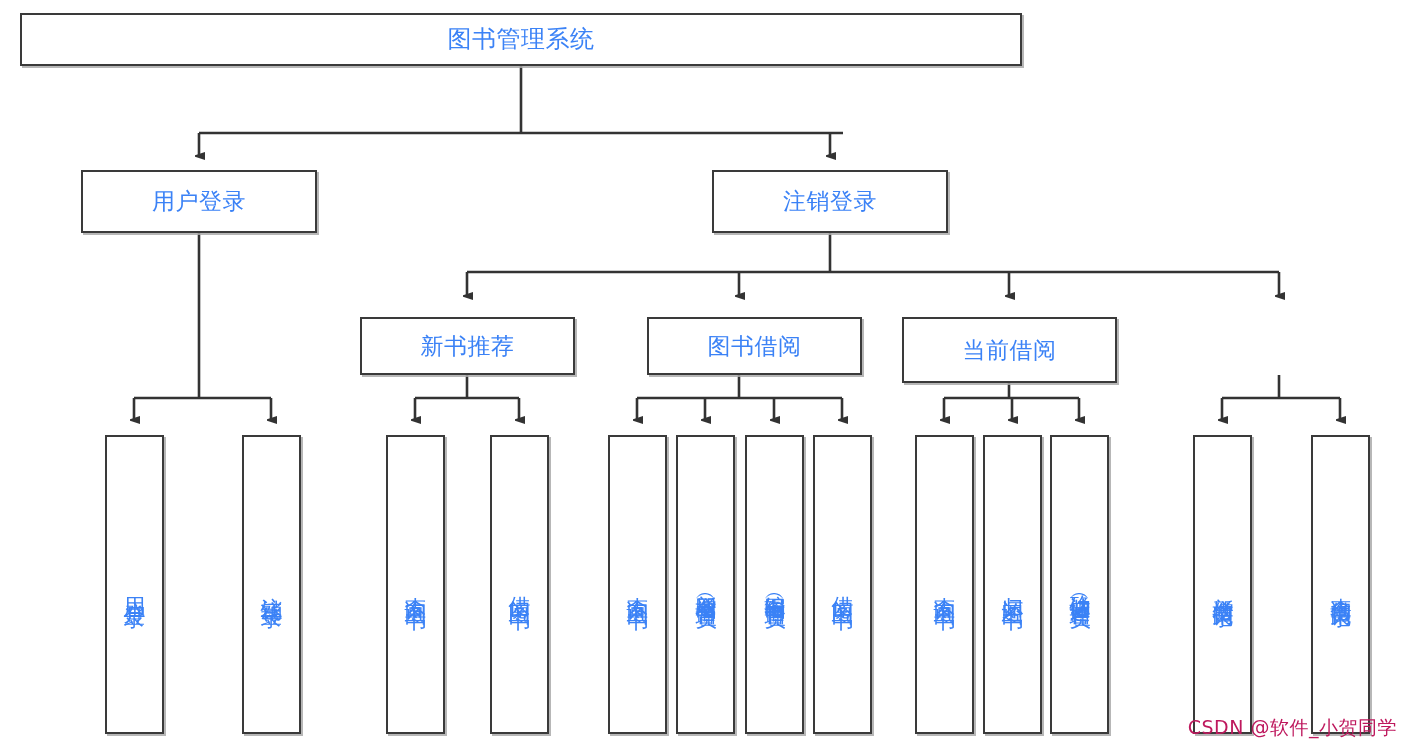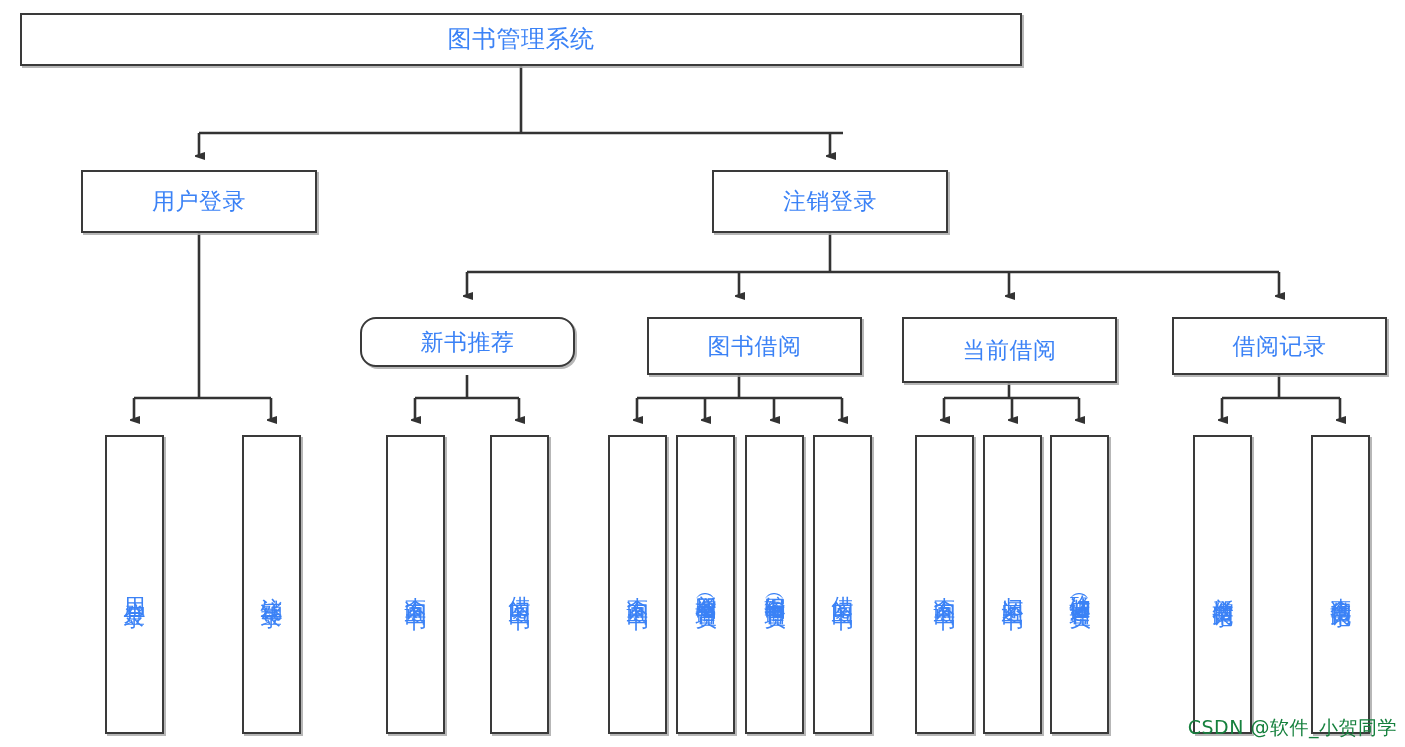--- a/index.html
+++ b/index.html
@@ -66,21 +66,21 @@
   }
   .node.vert.tall .label {
     letter-spacing: 2px;
     font-size: 21px;
   }
   .watermark {
     position: absolute;
     right: 8px;
     bottom: 6px;
     font-size: 19px;
-    color: #15803d;
+    color: #be185d;
     font-family: "DejaVu Sans", "Liberation Sans", sans-serif;
     letter-spacing: 0.5px;
     z-index: 5;
     white-space: nowrap;
   }
 </style>
 </head>
 <body>
 
 <div id="canvas">
@@ -139,32 +139,29 @@
     <span class="label">图书管理系统</span>
   </div>
 
   <div class="node horiz" style="left:81px; top:170px; width:236px; height:63px;">
     <span class="label">用户登录</span>
   </div>
   <div class="node horiz" style="left:712px; top:170px; width:236px; height:63px;">
     <span class="label">注销登录</span>
   </div>
 
-  <div class="node horiz" style="left:360px; top:317px; width:215px; height:50px;border-radius:16px;">
+  <div class="node horiz" style="left:360px; top:317px; width:215px; height:58px;">
     <span class="label">新书推荐</span>
   </div>
   <div class="node horiz" style="left:632px; top:317px; width:215px; height:58px;margin-left:15px;">
     <span class="label">图书借阅</span>
   </div>
   <div class="node horiz" style="left:902px; top:317px; width:215px; height:66px;">
     <span class="label">当前借阅</span>
   </div>
-  <div class="node horiz" style="left:1172px; top:317px; width:215px; height:58px;">
-    <span class="label">借阅记录</span>
-  </div>
 
   <div class="node vert" style="left:105px; top:435px; width:59px; height:299px;">
     <span class="label">用户登录</span>
   </div>
   <div class="node vert" style="left:242px; top:435px; width:59px; height:299px;">
     <span class="label">注销登录</span>
   </div>
 
   <div class="node vert" style="left:386px; top:435px; width:59px; height:299px;">
     <span class="label">查询图书</span>

